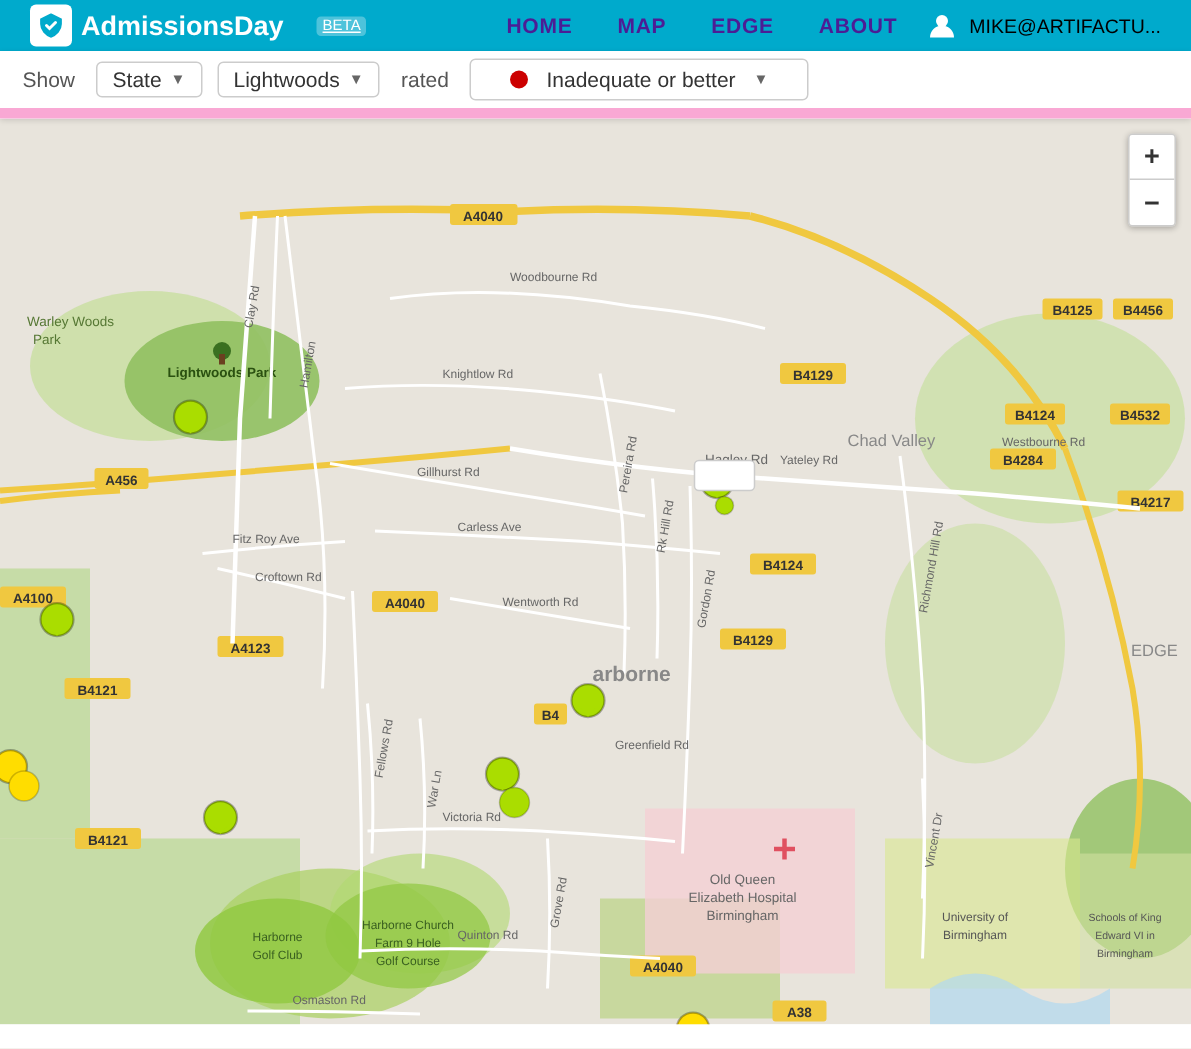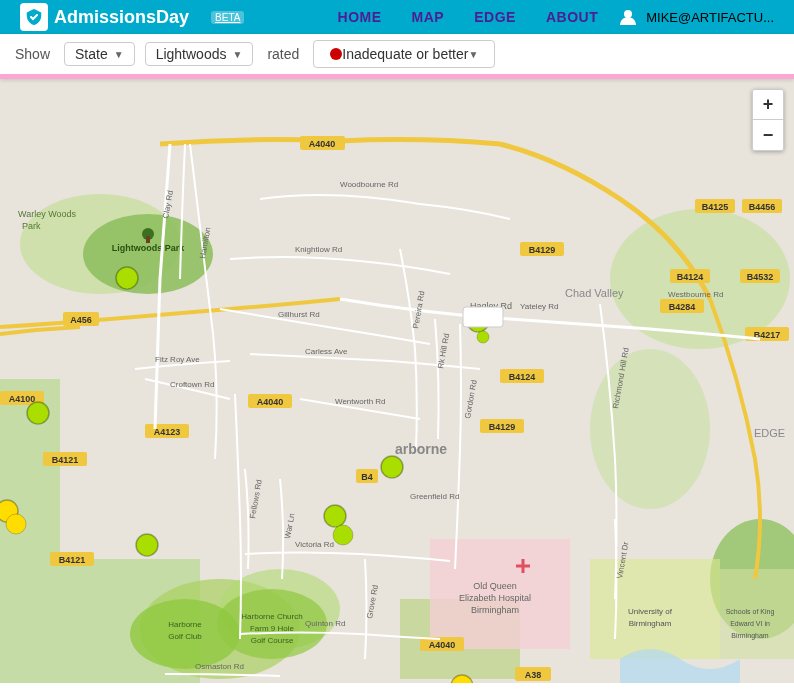--- a/index.html
+++ b/index.html
@@ -70,21 +70,21 @@
     }
 
     
     .filter-bar {
       background: white;
       height: 45px;
       display: flex;
       align-items: center;
       padding: 0 15px;
       gap: 10px;
-      border-bottom: 5px solid #f9a8d4;
+      border-bottom: 7px solid #f9a8d4;
       position: relative;
       z-index: 100;
       box-shadow: 0 1px 4px rgba(0,0,0,0.15);
     }
     .show-label {
       font-size: 14px;
       color: #555;
       margin-right: 4px;
     }
     .dropdown {
@@ -104,25 +104,25 @@
       font-size: 10px;
     }
     .rated-label {
       font-size: 14px;
       color: #555;
       margin: 0 4px;
     }
     .rating-dropdown {
       display: flex;
       align-items: center;
-      gap: 0;
+      gap: 12px;
       background: white;
       border: 1px solid #ccc;
       border-radius: 4px;
-      padding: 5px 16px;
+      padding: 5px 26px;
       cursor: pointer;
       font-size: 14px;
       color: #333;
     }
     .rating-dot {
       width: 12px;
       height: 12px;
       border-radius: 50%;
       background-color: #cc0000;
     }

